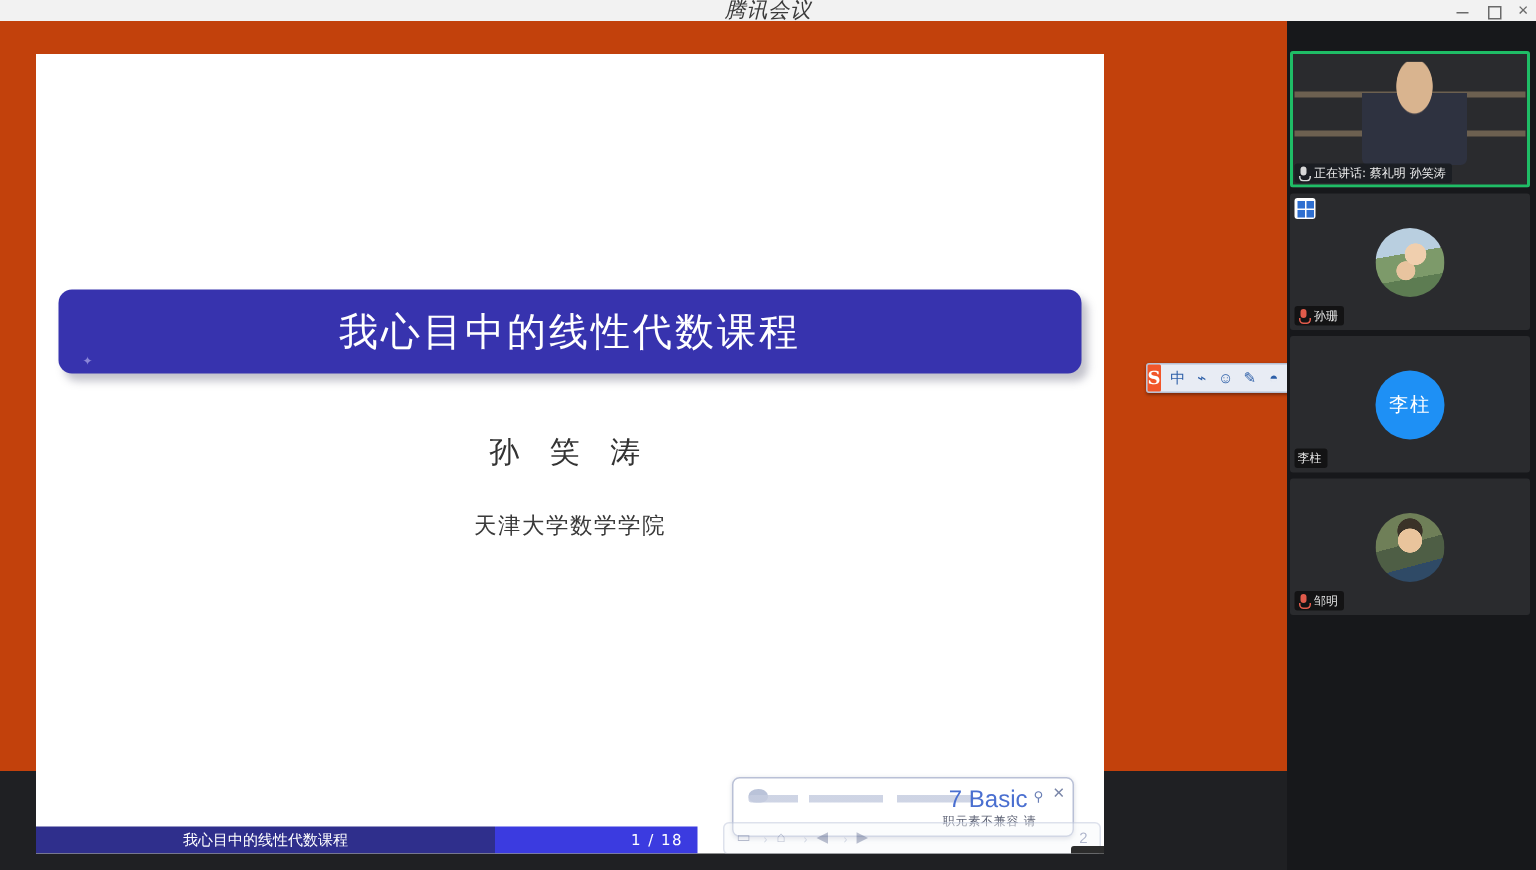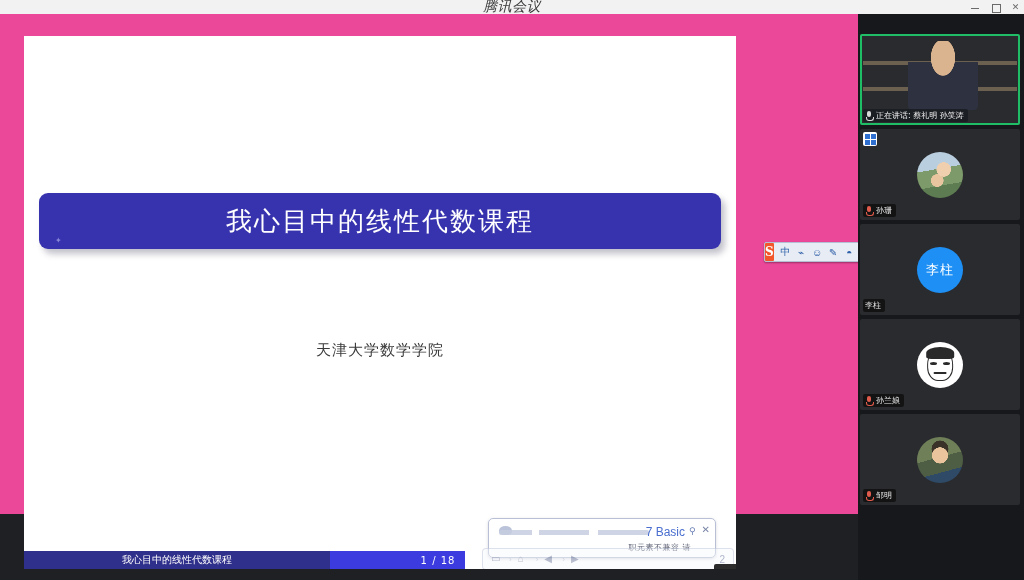--- a/index.html
+++ b/index.html
@@ -36,21 +36,21 @@
   }
   .wb-max::before {
     content: ""; position: absolute; left: 1px; top: 1px;
     width: 7px; height: 7px; border: 1px solid #6a6a6a;
   }
   .wb-close { font-size: 9px; color: #6a6a6a; }
 
   
   .stage {
     position: absolute; left: 0; top: 14px;
-    width: 858px; height: 500px; background: #ec4899;
+    width: 858px; height: 500px; background: #c2410c;
   }
 
   
   .slide {
     position: absolute; left: 24px; top: 22px;
     width: 712px; height: 533px; background: #ffffff;
     overflow: hidden;
   }
   .slide-inner { position: relative; width: 100%; height: 100%; }
 
@@ -115,21 +115,21 @@
     background: linear-gradient(90deg,#c6cde0 0 22%, transparent 22% 27%,
                 #c6cde0 27% 60%, transparent 60% 66%, #c6cde0 66% 100%);
     opacity: .85; border-radius: 2px;
   }
   .pp-ghost-dot {
     position: absolute; left: 10px; top: 7px; width: 13px; height: 9px;
     background: #a9b4cf; border-radius: 50% 50% 40% 40%; opacity: .8;
   }
   .pp-basic {
     position: absolute; right: 30px; top: 6px;
-    font-size: 12px; color: #4a6fd0; font-family: "Liberation Sans", sans-serif;
+    font-size: 16px; color: #4a6fd0; font-family: "Liberation Sans", sans-serif;
   }
   .pp-search {
     position: absolute; right: 17px; top: 8px;
     width: 9px; height: 9px; color: #6a7fb5; font-size: 9px; line-height: 9px;
   }
   .pp-close {
     position: absolute; right: 5px; top: 6px;
     font-size: 10px; color: #7a86a8; line-height: 10px;
   }
   .pp-sub {
@@ -333,20 +333,21 @@
   <div class="stage">
 
     <div class="slide">
       <div class="slide-inner">
 
         <div class="title-banner">
           <span class="title-banner-text">我心目中的线性代数课程</span>
           <span class="banner-bullet">✦</span>
         </div>
 
+        <div class="author">孙 笑 涛</div>
         <div class="affiliation">天津大学数学学院</div>
 
         <div class="pdf-popup">
           <span class="pp-ghost-dot"></span>
           <span class="pp-ghost-line"></span>
           <span class="pp-basic">7 Basic</span>
           <span class="pp-search">⚲</span>
           <span class="pp-close">✕</span>
           <span class="pp-sub">职元素不兼容  请</span>
         </div>
@@ -425,33 +426,20 @@
       </div>
     </div>
 
     <div class="tile">
       <div class="avatar avatar-initials">李柱</div>
       <div class="tile-label">
         <span class="tile-name">李柱</span>
       </div>
     </div>
 
-    <div class="tile">
-      <div class="avatar avatar-line">
-        <span class="al-head"></span>
-        <span class="al-hair"></span>
-        <span class="al-eye l"></span>
-        <span class="al-eye r"></span>
-        <span class="al-mouth"></span>
-      </div>
-      <div class="tile-label">
-        <span class="mic-icon muted"></span>
-        <span class="tile-name">孙兰娘</span>
-      </div>
-    </div>
 
     <div class="tile">
       <div class="avatar avatar-photo-b"></div>
       <div class="tile-label">
         <span class="mic-icon muted"></span>
         <span class="tile-name">邹明</span>
       </div>
     </div>
 
   </div>

